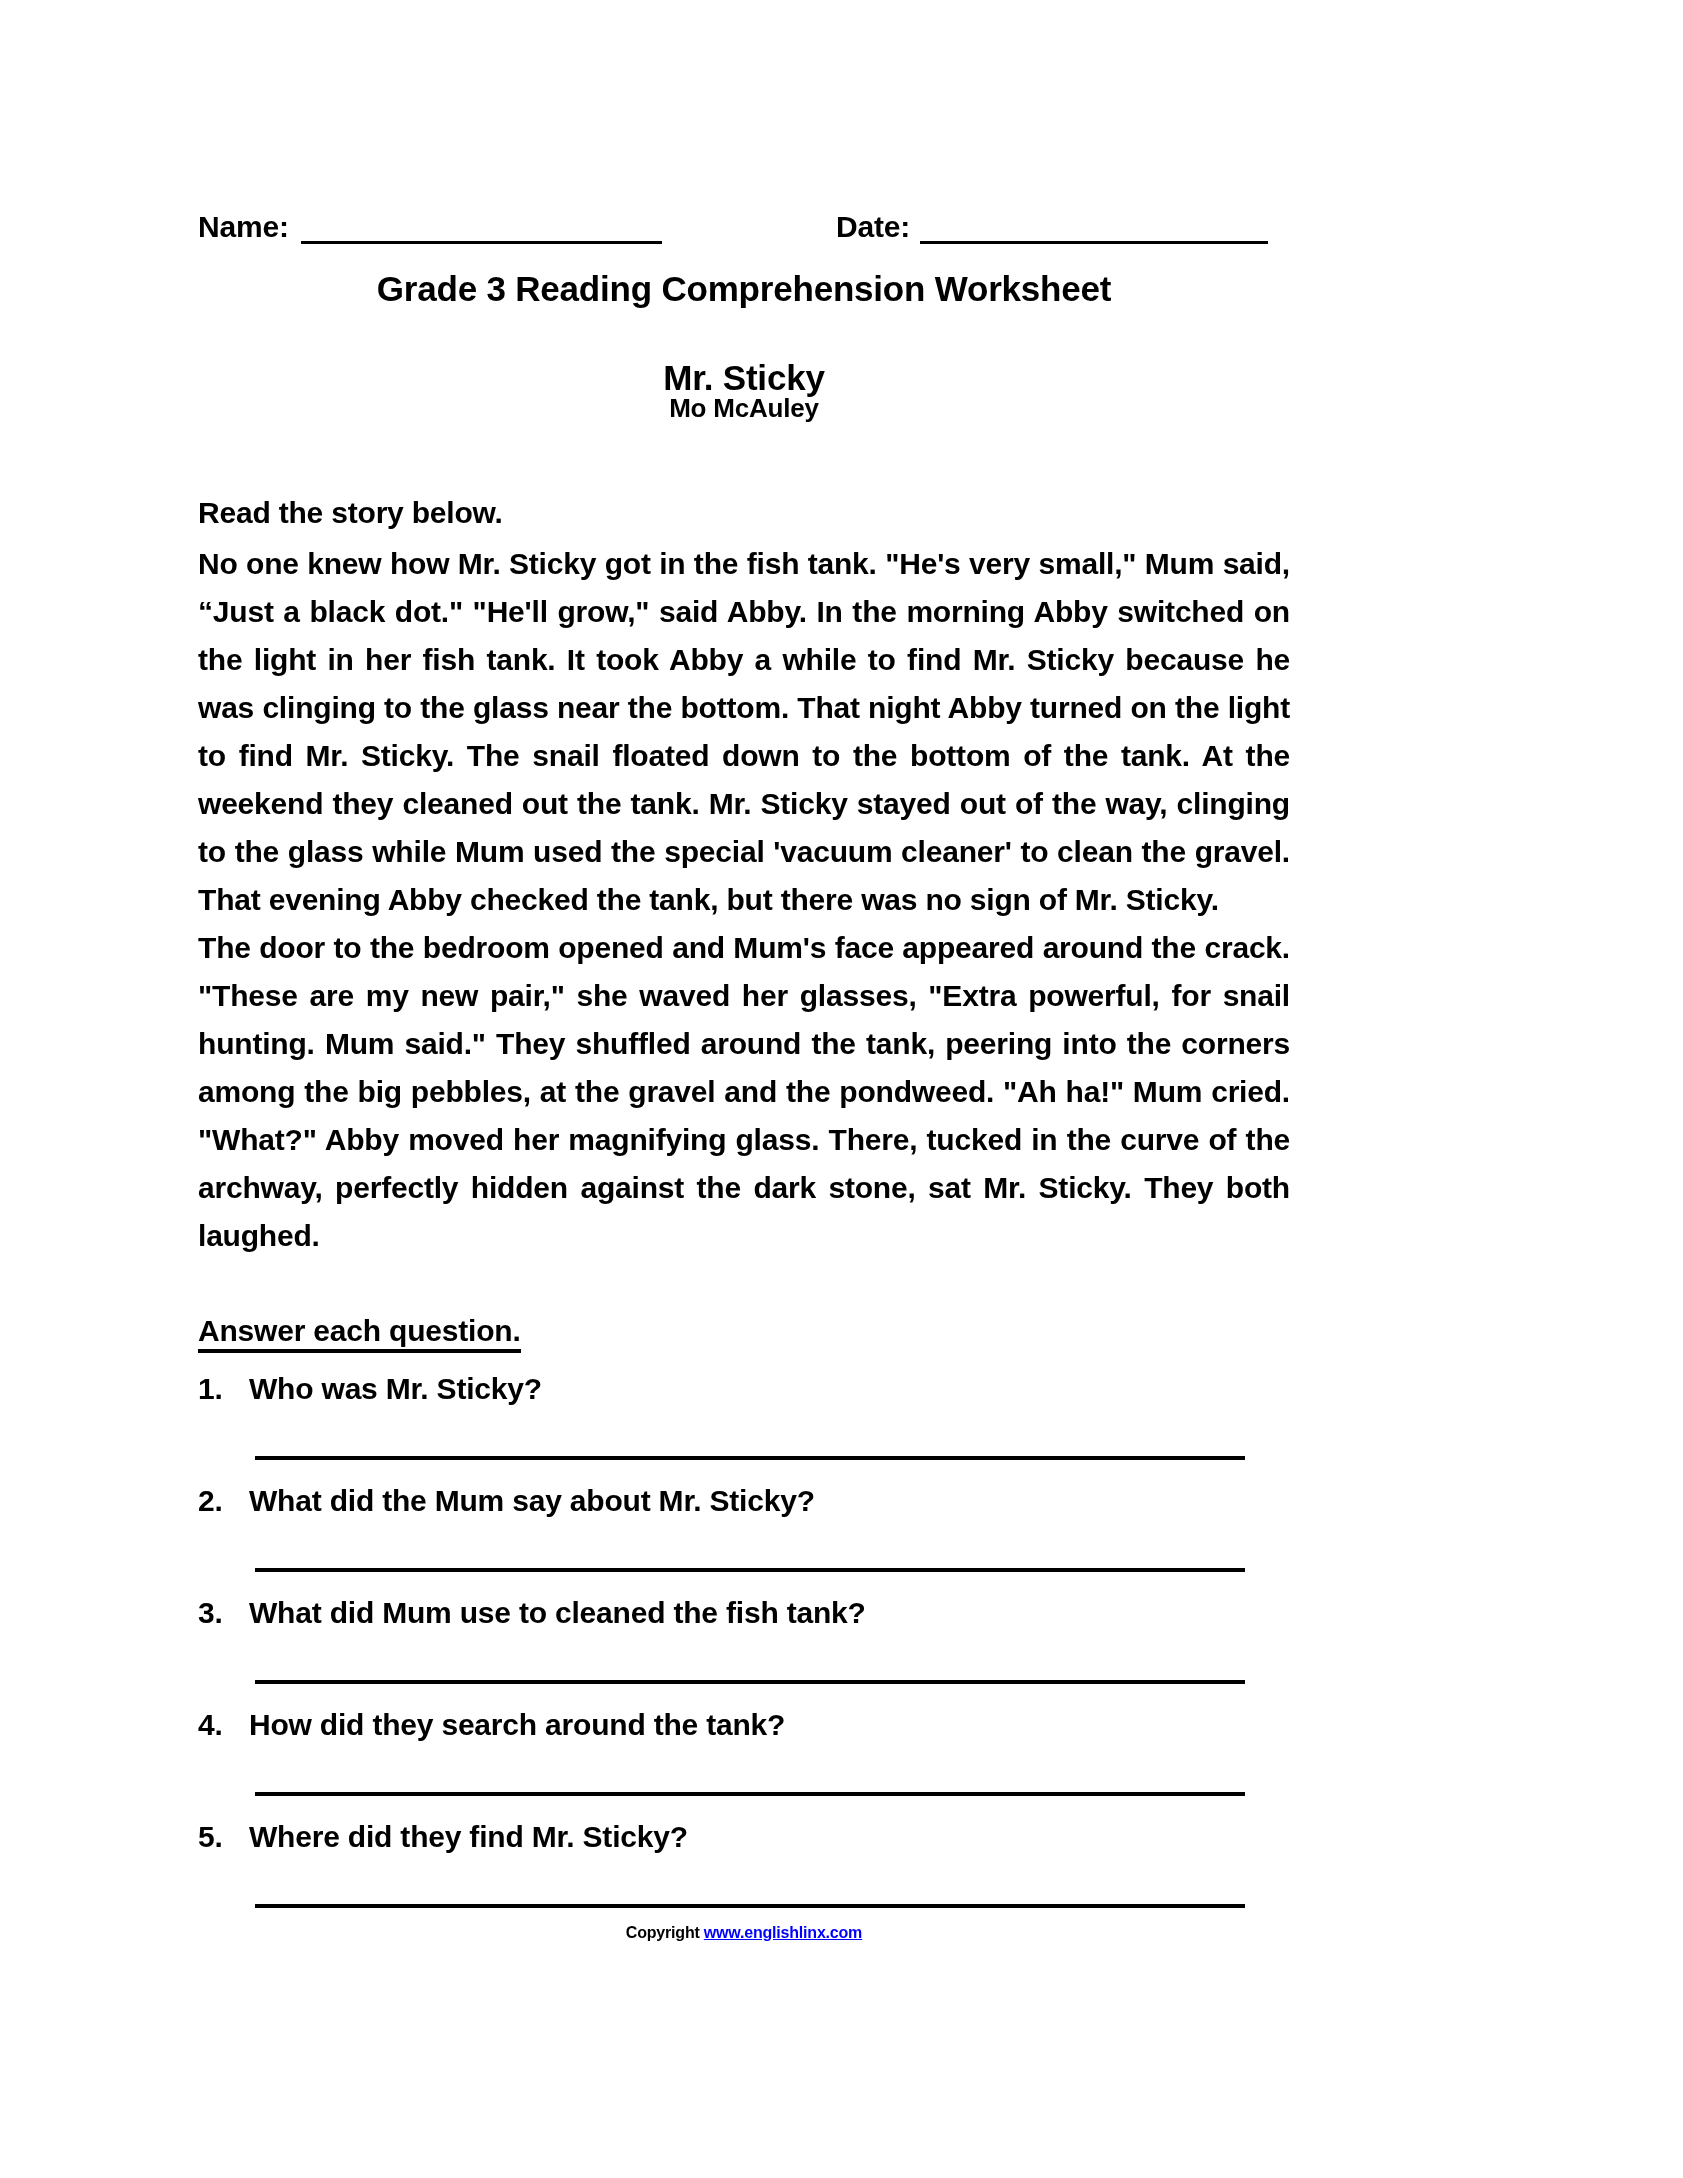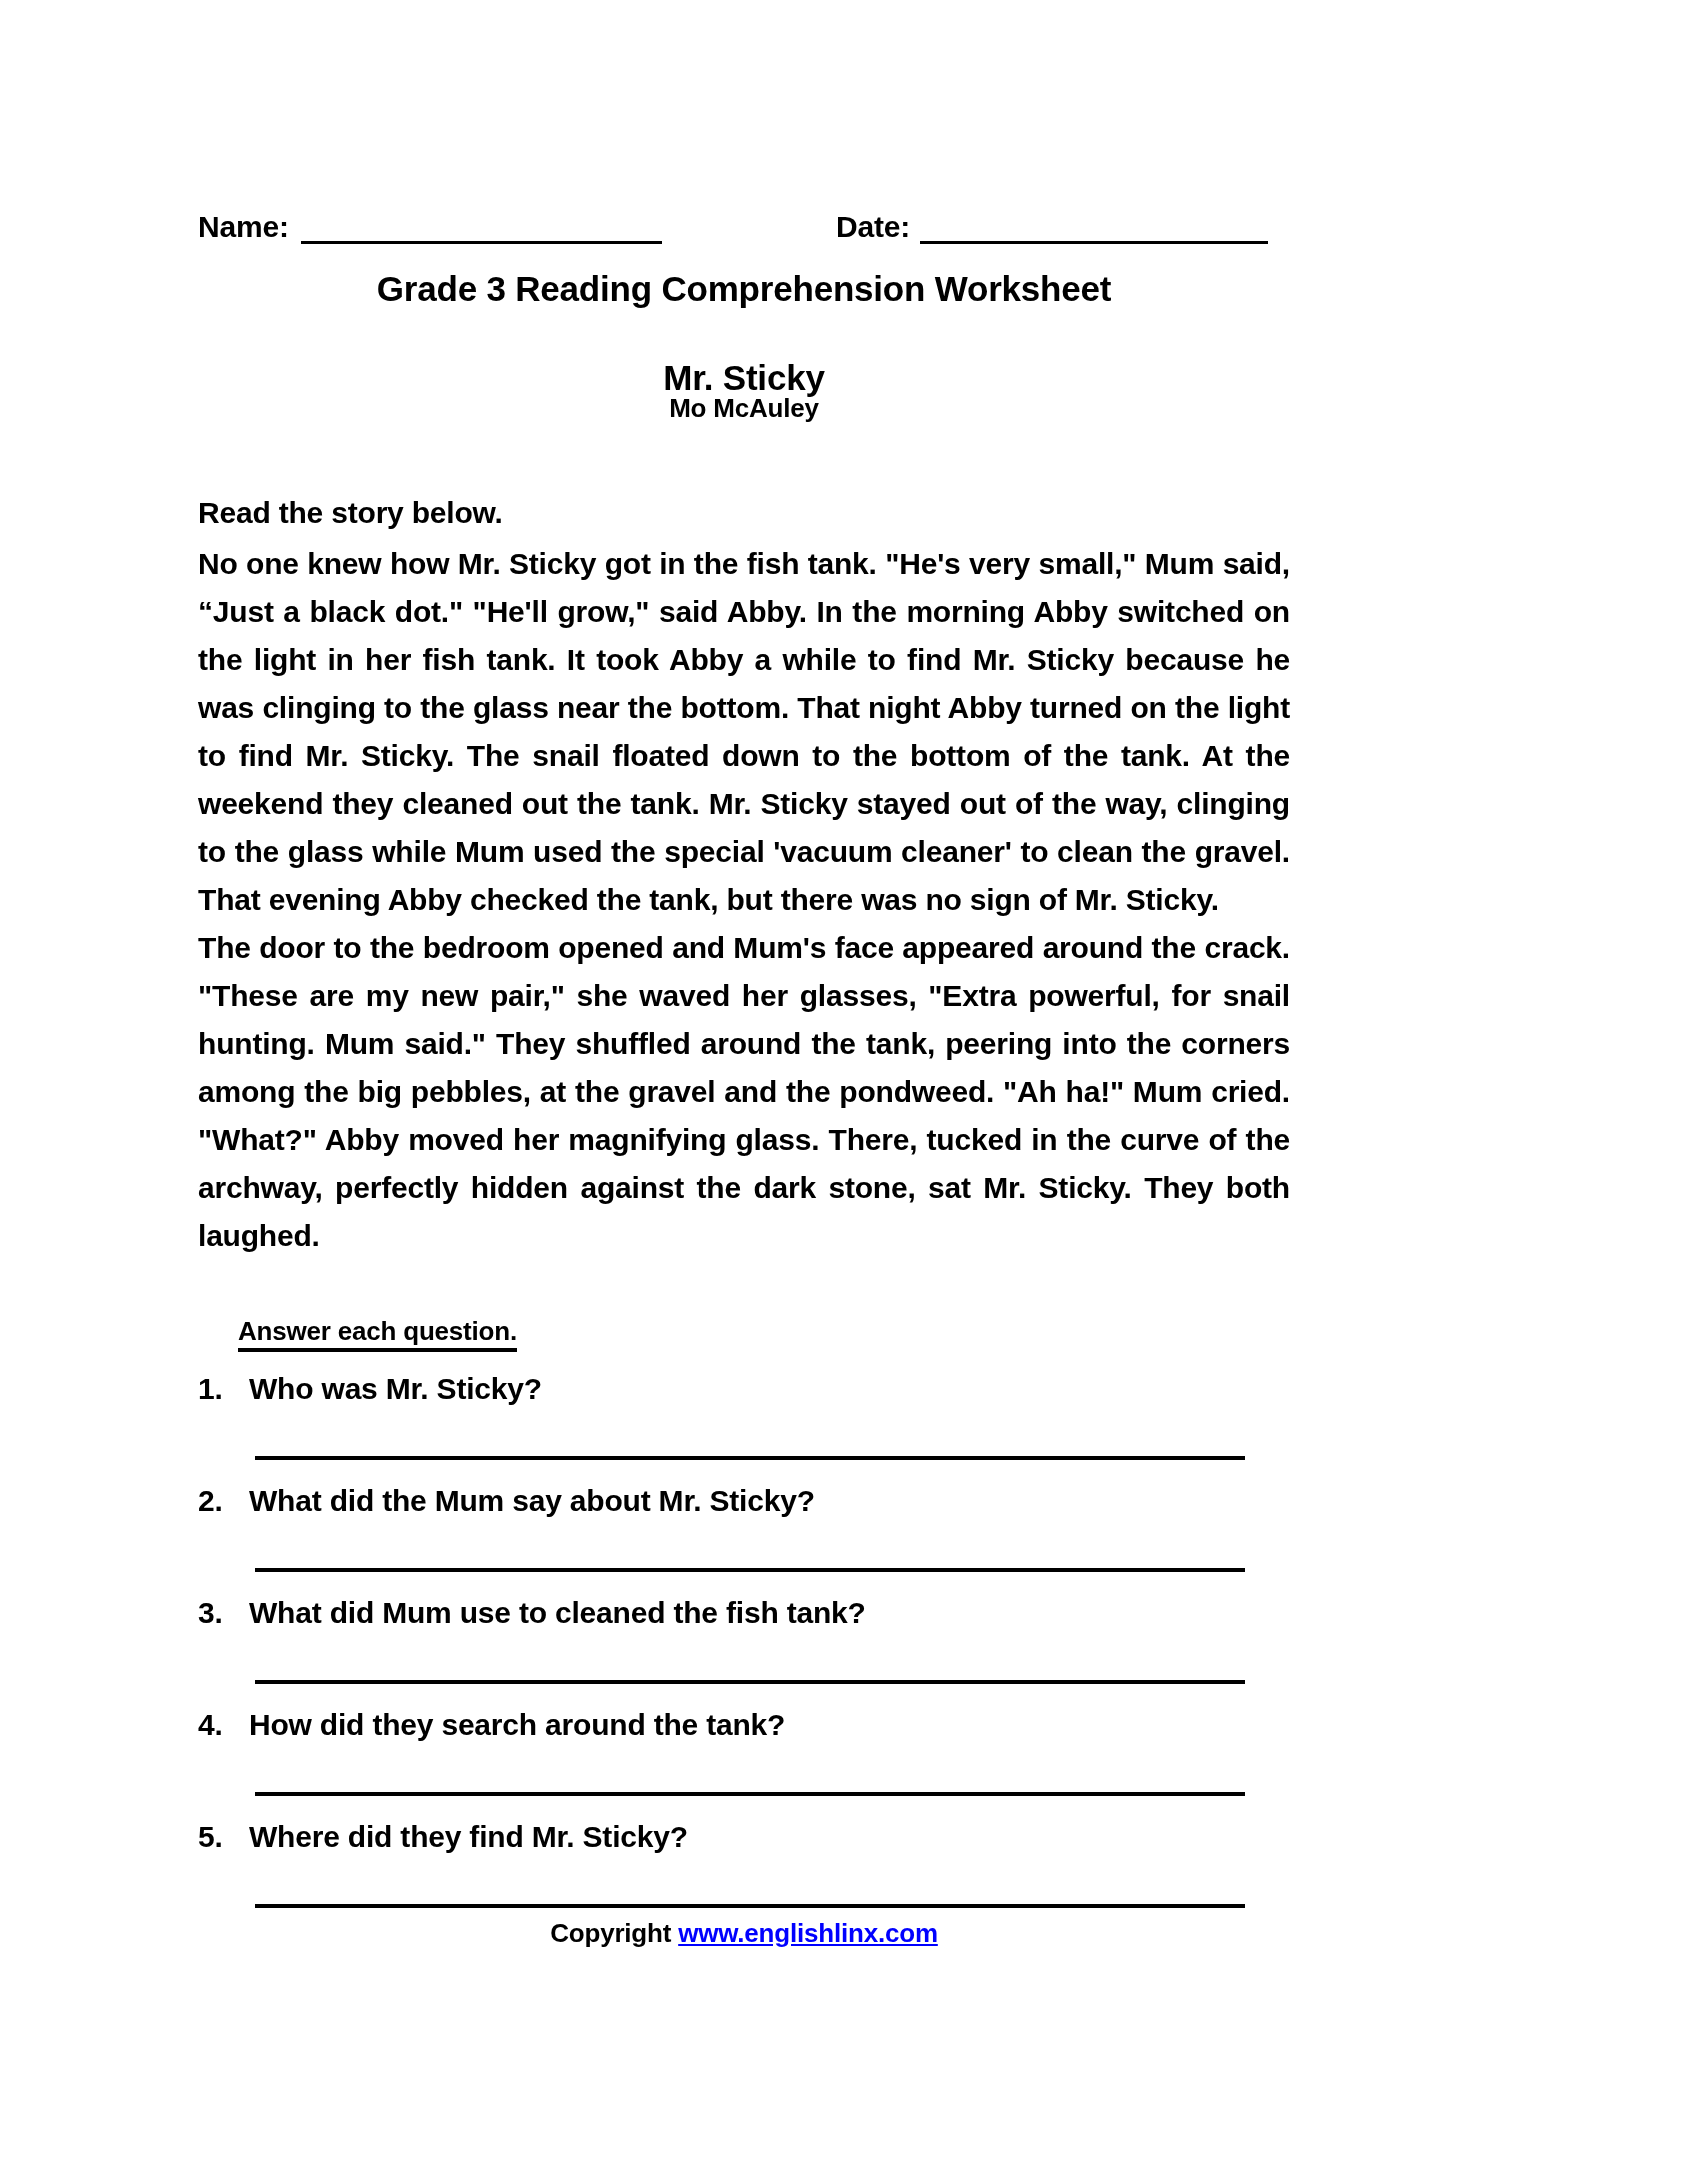--- a/index.html
+++ b/index.html
@@ -35,35 +35,35 @@
   .title        { text-align: center; font-size: 35px; line-height: 35px; margin-top: 27px; }
   .story-title  { text-align: center; font-size: 35px; line-height: 35px; margin-top: 54px; }
   .author       { text-align: center; font-size: 26px; line-height: 26px; }
   .read-instr   { font-size: 30px; line-height: 30px; margin-top: 77px; }
   .story {
     font-size: 30px;
     line-height: 48px;
     text-align: justify;
   }
   .story.first { margin-top: 12px; }
-  .answer-instr { font-size: 26px; line-height: 34px; margin-top: 54px; margin-left: 40px; }
+  .answer-instr { font-size: 30px; line-height: 34px; margin-top: 54px; }
   .answer-instr .underlined { border-bottom: 4px solid #000; padding-bottom: 2px; }
   .question { margin-top: 23px; font-size: 30px; }
   .q-row { display: flex; line-height: 35px; }
   .q-num { width: 51px; flex: 0 0 51px; }
   .answer-line {
     margin: 50px 0 0 57px;
     width: 990px;
     height: 0;
     border-bottom: 4px solid #000;
   }
   .footer {
     margin-top: 12px;
     text-align: center;
-    font-size: 26px;
+    font-size: 16px;
     line-height: 26px;
   }
   .footer a { text-decoration: underline; cursor: pointer; }
 </style>
 </head>
 <body>
 
 <div class="page">
 
   <div class="header-row">

